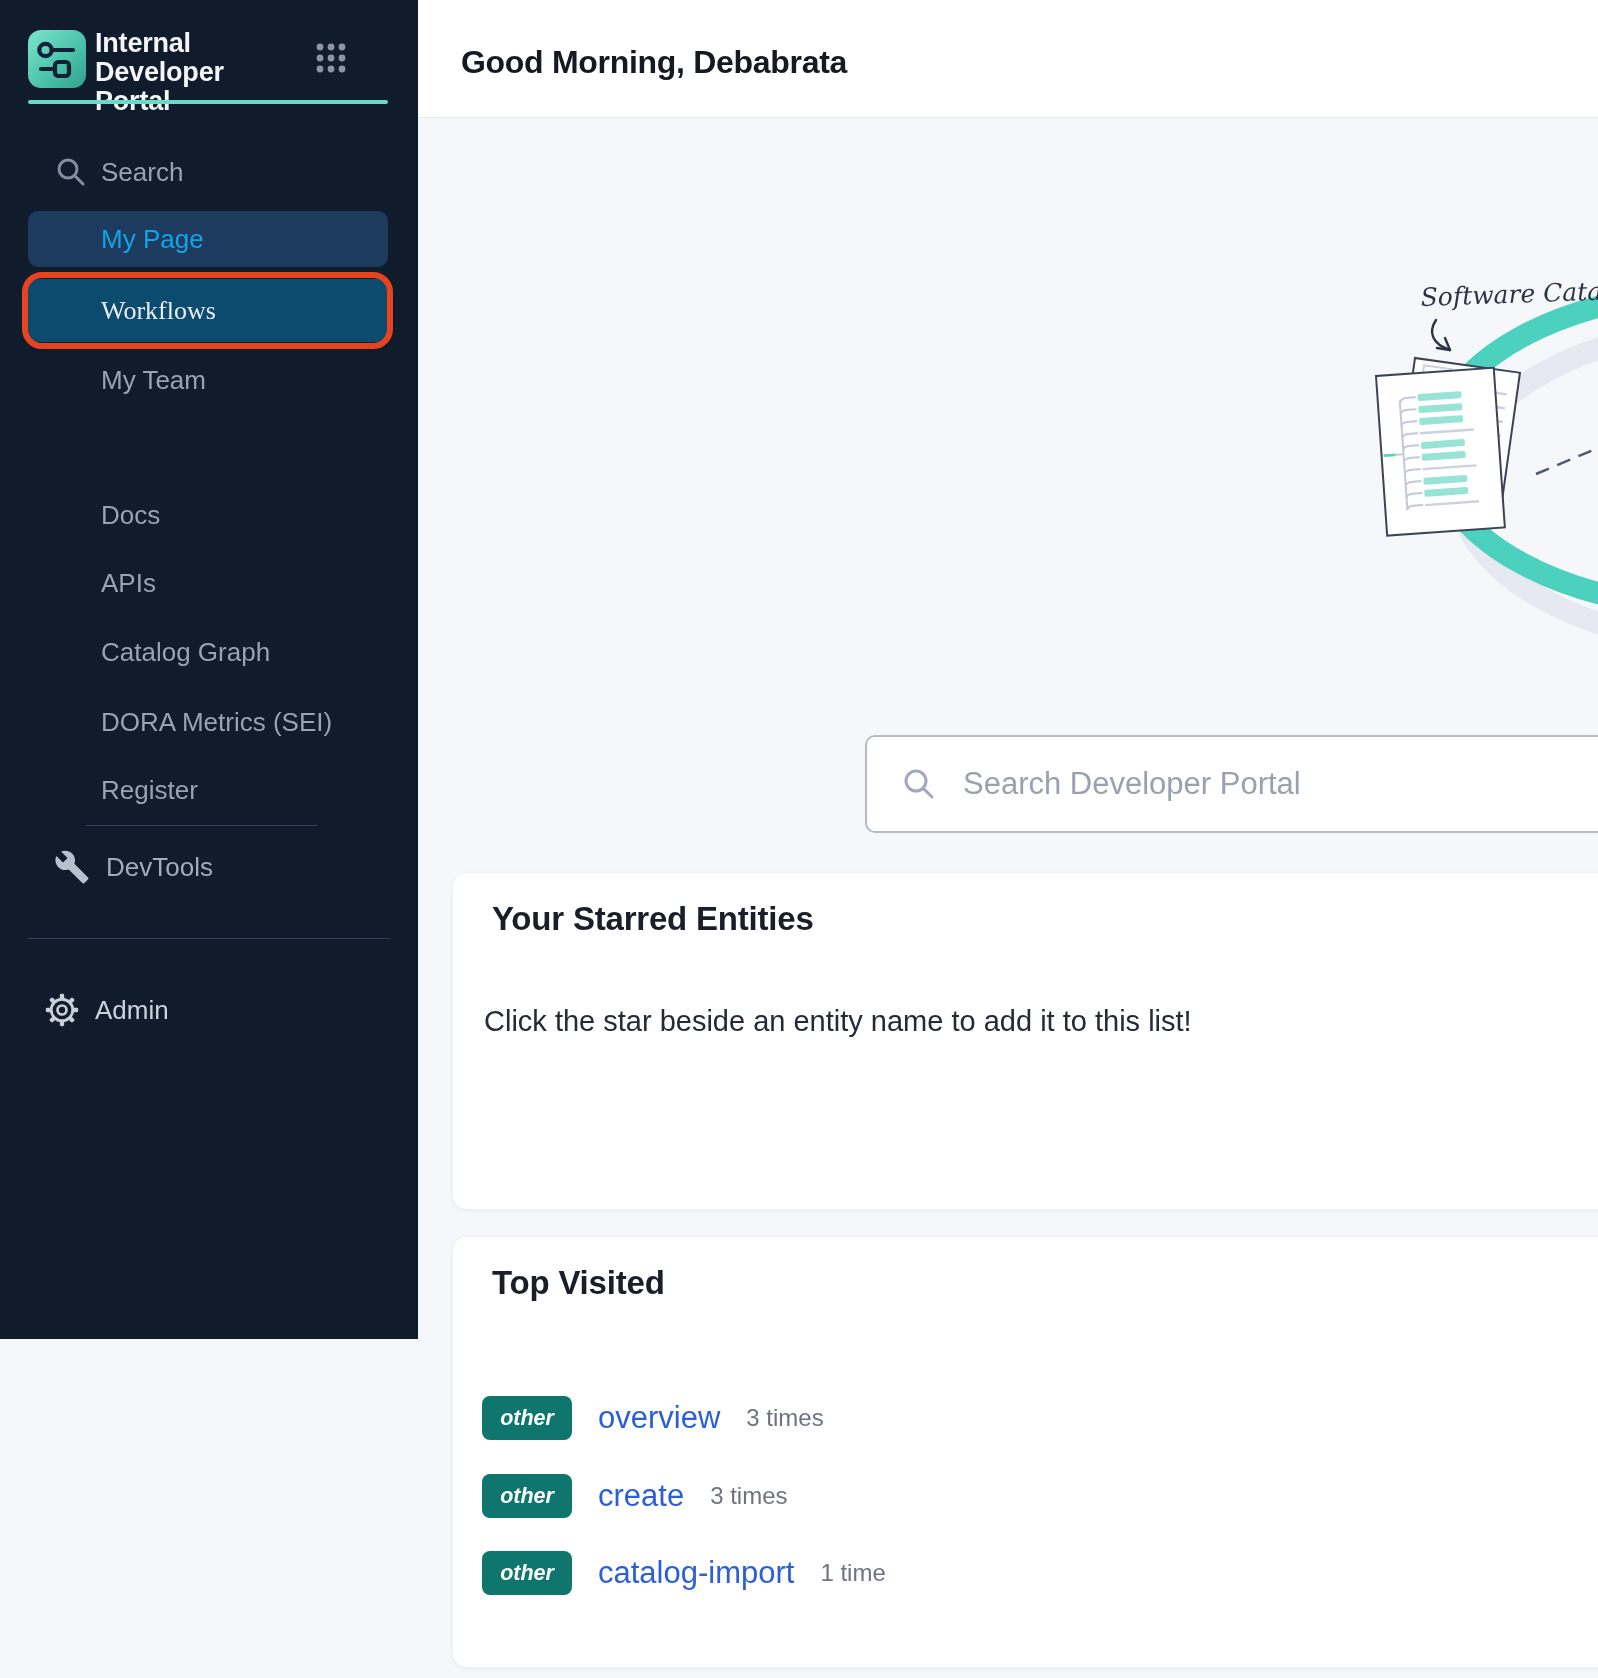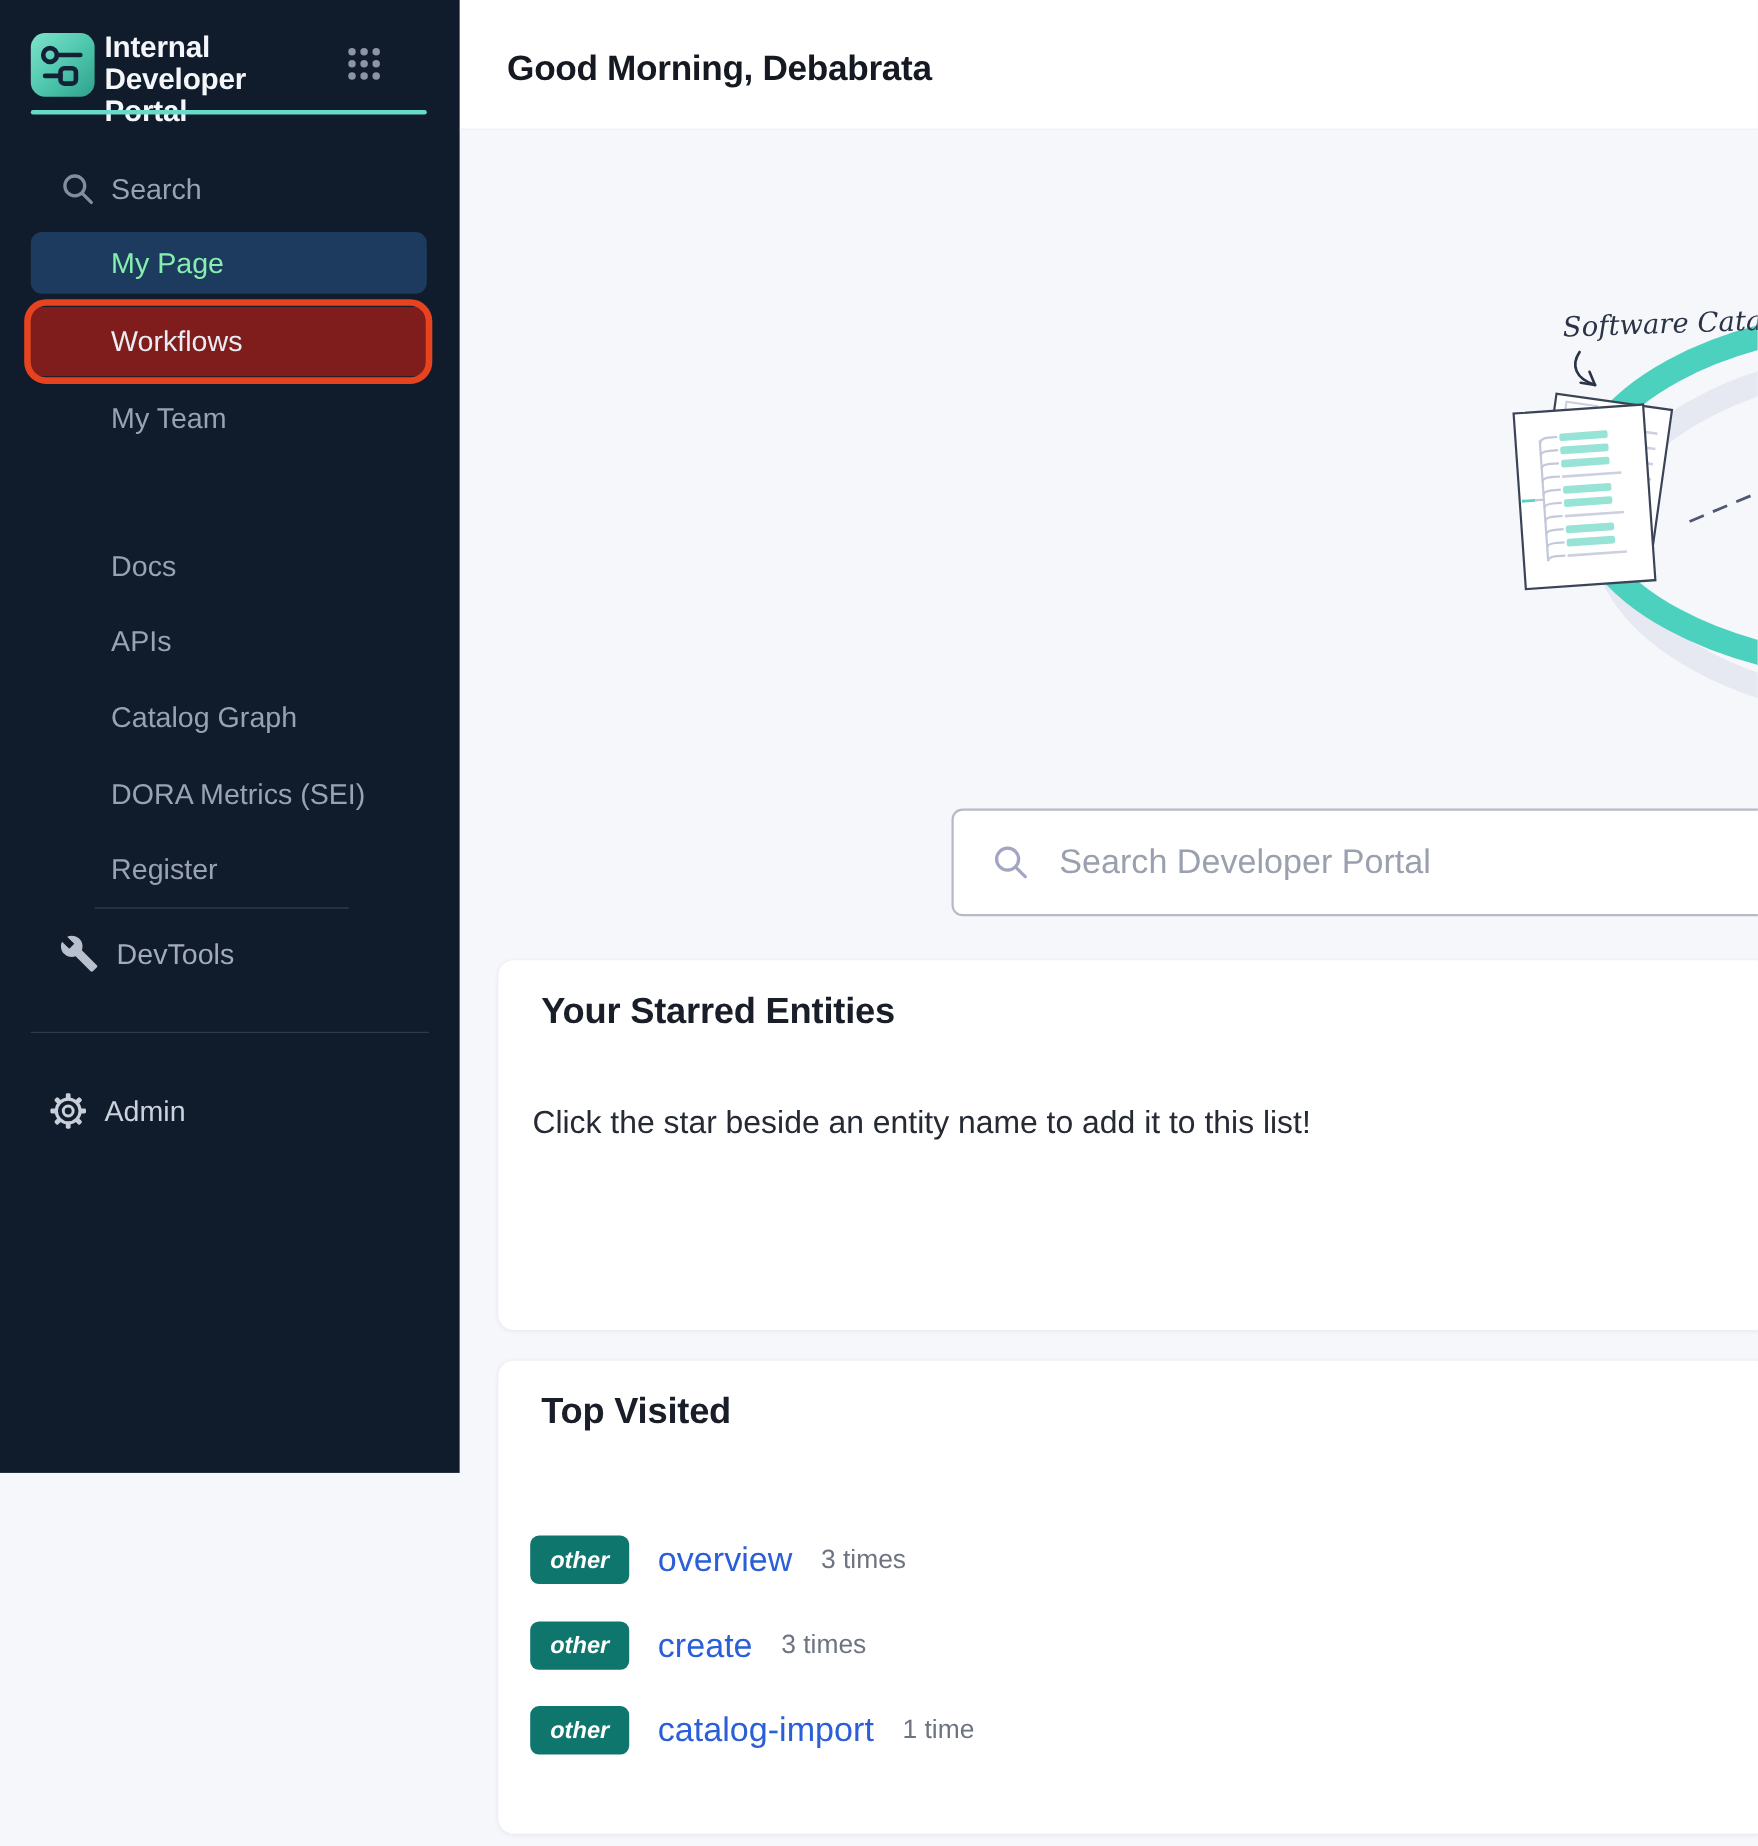--- a/index.html
+++ b/index.html
@@ -12,22 +12,22 @@
   .sidebar{position:absolute;left:0;top:0;width:418px;height:1339px;background:#101b2c;}
   .logo{position:absolute;left:28px;top:30px;width:58px;height:58px;border-radius:13px;
         background:linear-gradient(135deg,#7ee3cd 0%,#4cc4ab 55%,#2fa18c 100%);}
   .brand-title{position:absolute;left:95px;top:29px;width:220px;color:#f4f6f9;
         font-size:27px;font-weight:700;line-height:29px;letter-spacing:-0.2px;}
   .apps-icon{position:absolute;left:316px;top:43px;width:30px;height:30px;cursor:pointer;}
   .brand-rule{position:absolute;left:28px;top:100px;width:360px;height:4px;border-radius:2px;background:#68dac8;}
   .nav{position:absolute;left:28px;width:360px;height:56px;display:flex;align-items:center;
        padding-left:73px;box-sizing:border-box;font-size:26px;color:#99a2b2;border-radius:10px;cursor:pointer;}
   .nav .row-icon{position:absolute;left:26px;top:50%;transform:translateY(-50%);display:flex;}
-  .nav.active{background:#1d3a5f;color:#86efac;}
-  .nav.workflows{top:279px;height:63px;background:#7f1d1d;color:#e9edf3;}
+  .nav.active{background:#1d3a5f;color:#0ea5e9;}
+  .nav.workflows{top:279px;height:63px;background:#0c4a6e;color:#e9edf3;font-family:Liberation Serif, serif;}
   .annotation{position:absolute;left:22px;top:272px;width:371px;height:77px;border:6px solid #e8431f;
        border-radius:20px;box-sizing:border-box;z-index:5;pointer-events:none;}
   .mini-divider{position:absolute;left:86px;top:825px;width:231px;height:1px;background:#39455a;}
   .wide-divider{position:absolute;left:28px;top:938px;width:362px;height:1px;background:#333e52;}
   .nav.devtools{padding-left:78px;color:#a3abba;}
   .nav.admin{padding-left:67px;color:#ccd2dc;}
   
   .main{position:absolute;left:418px;top:0;width:1323px;height:1678px;}
   .header{position:absolute;left:0;top:0;width:1180px;height:118px;background:#ffffff;
           border-bottom:1px solid #e9ebf2;box-sizing:border-box;}

